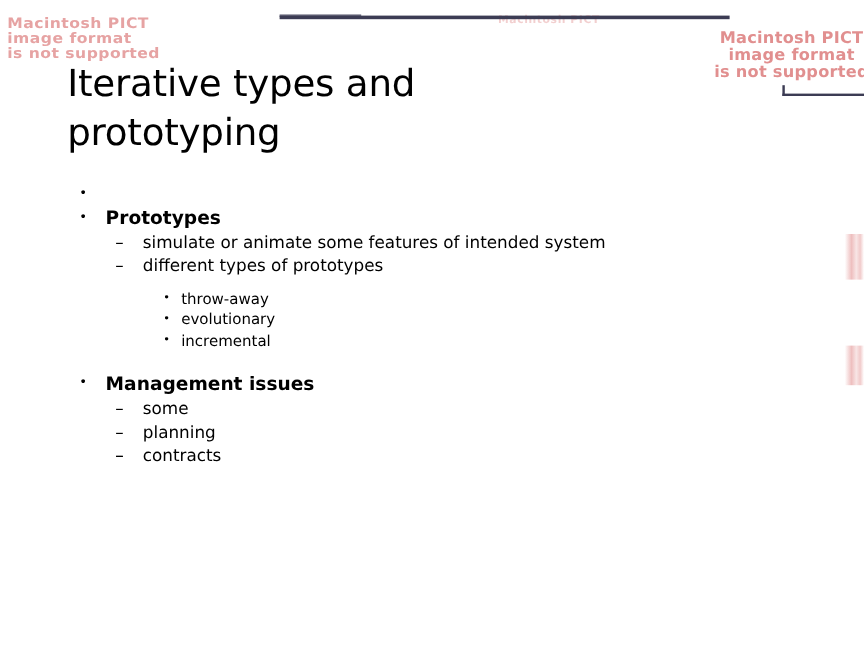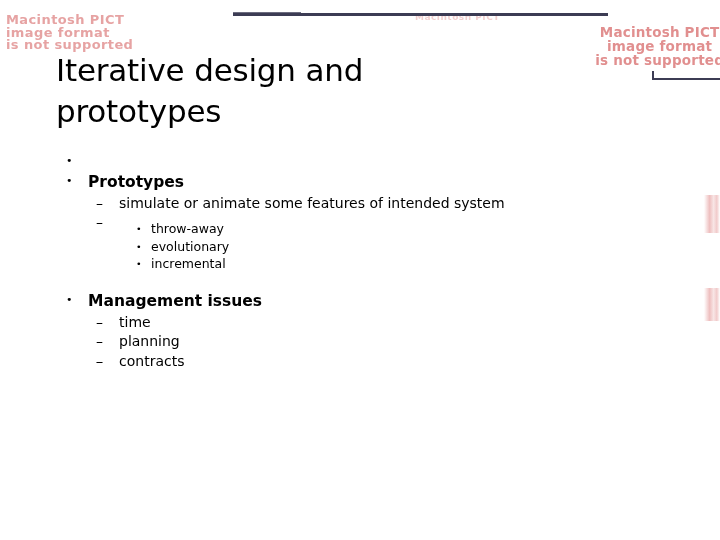--- a/index.html
+++ b/index.html
@@ -171,31 +171,31 @@
 </div>
 
 <div class="rule" id="rule-top-left"></div>
 <div class="rule" id="rule-top-left-b"></div>
 <div class="rule" id="bracket-h"></div>
 <div class="rule" id="bracket-v"></div>
 
 <div class="edge-smear" id="smear-1"></div>
 <div class="edge-smear" id="smear-2"></div>
 
-<div id="slide-title">Iterative design and prototypes</div>
+<div id="slide-title">Iterative types and prototyping</div>
 
 <div id="slide-body">
     <div class="lvl1"><span class="mark">•</span></div>
     <div class="gap-lg"></div>
     <div class="lvl1 bold"><span class="mark">•</span><span class="txt">Prototypes</span></div>
     <div class="lvl2"><span class="mark">–</span><span class="txt">simulate or animate some features of intended system</span></div>
-    <div class="lvl2"><span class="mark">–</span></div>
+    <div class="lvl2"><span class="mark">–</span><span class="txt">different types of prototypes</span></div>
     <div class="gap-sm"></div>
     <div class="lvl3"><span class="mark">•</span><span class="txt">throw-away</span></div>
     <div class="lvl3"><span class="mark">•</span><span class="txt">evolutionary</span></div>
     <div class="lvl3"><span class="mark">•</span><span class="txt">incremental</span></div>
     <div class="gap-lg"></div>
     <div class="lvl1 bold"><span class="mark">•</span><span class="txt">Management issues</span></div>
-    <div class="lvl2"><span class="mark">–</span><span class="txt">time</span></div>
+    <div class="lvl2"><span class="mark">–</span><span class="txt">some</span></div>
     <div class="lvl2"><span class="mark">–</span><span class="txt">planning</span></div>
     <div class="lvl2"><span class="mark">–</span></div>
     <div class="lvl2"><span class="mark">–</span><span class="txt">contracts</span></div>
   </div>
 
 </body></html>

